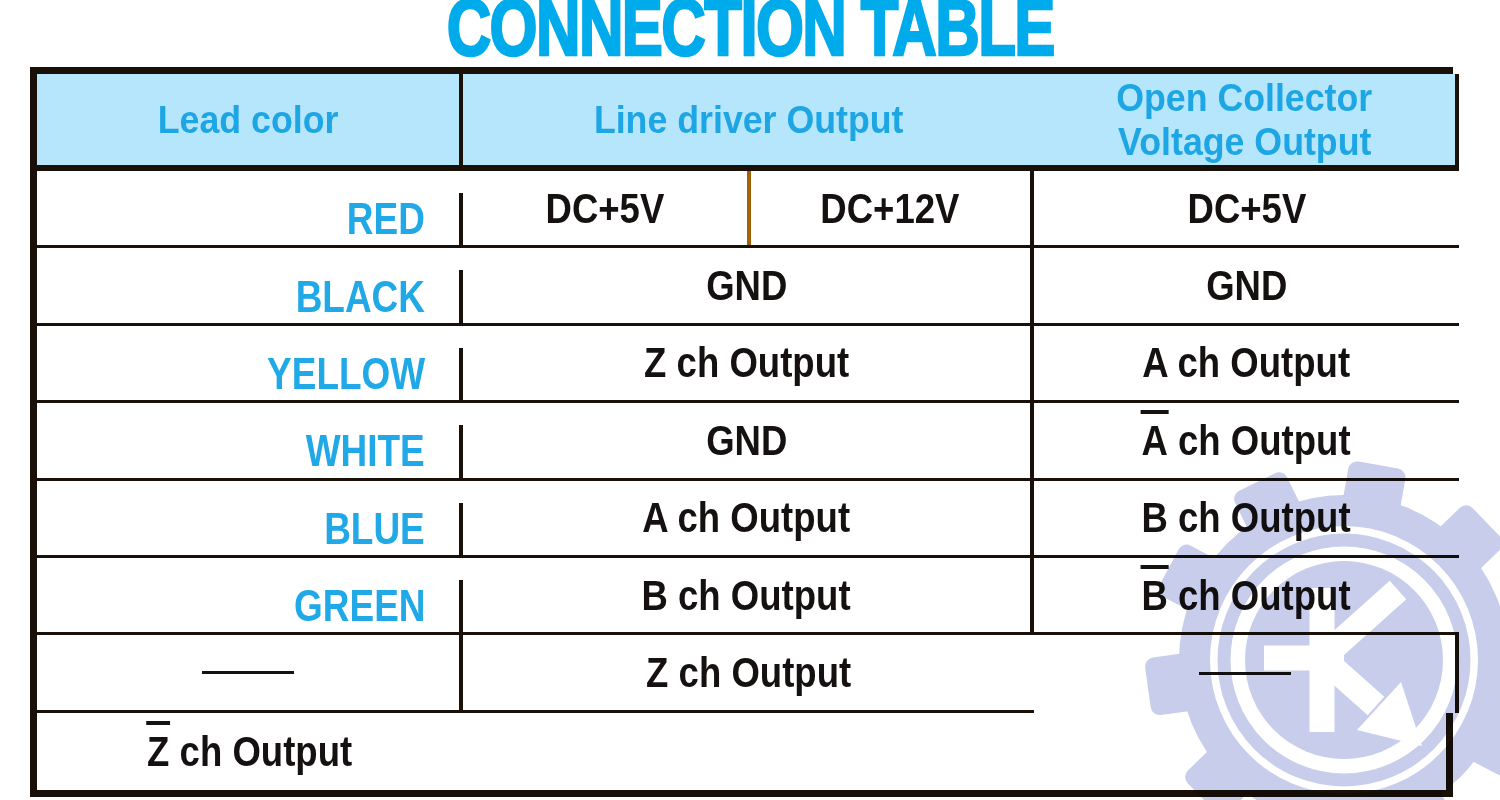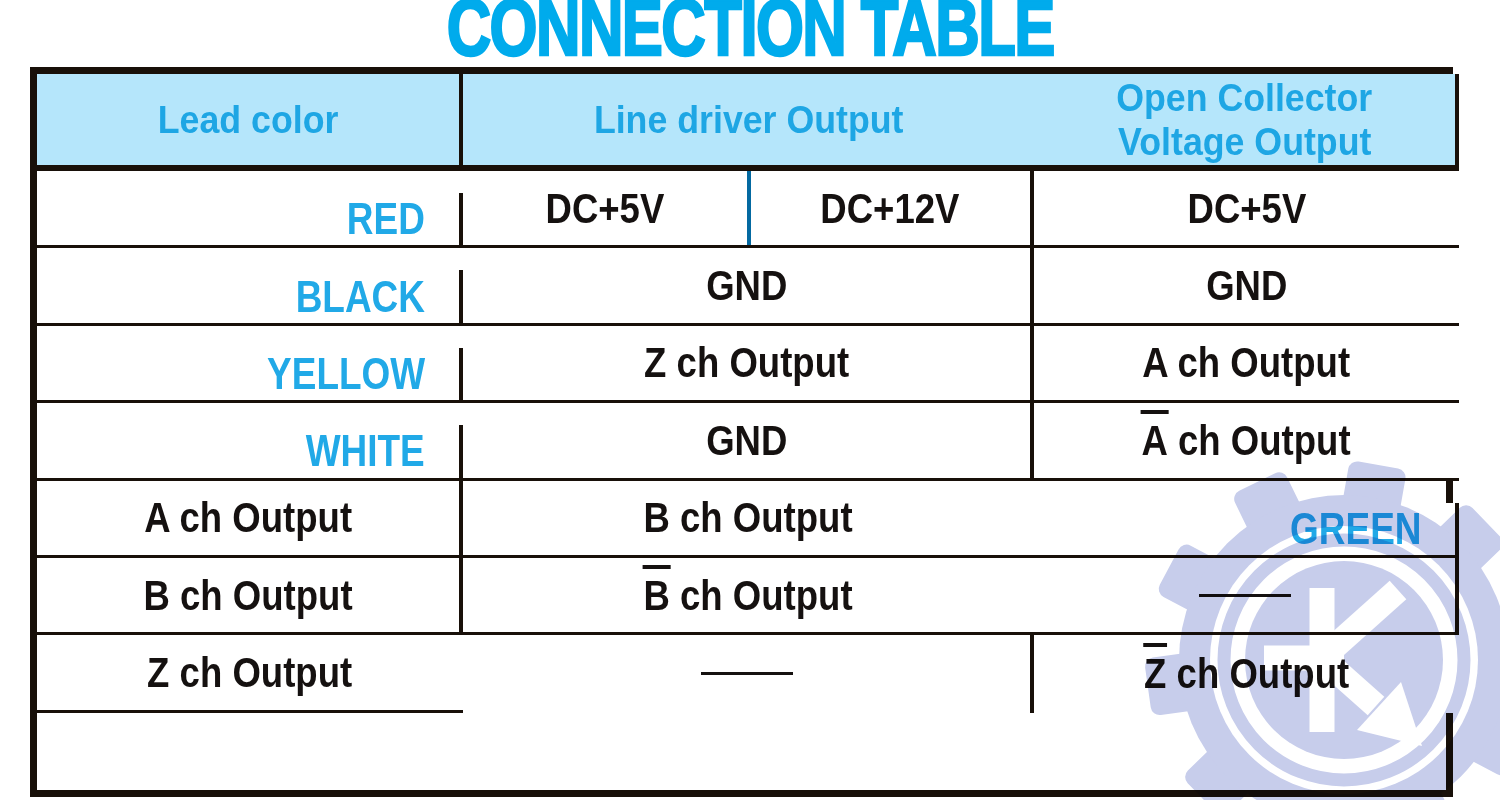--- a/index.html
+++ b/index.html
@@ -96,21 +96,21 @@
   
   .splitwrap {
     width: 100%; height: 100%;
     display: grid;
     grid-template-columns: 1fr 1fr;
   }
   .splithalf {
     display: flex; align-items: center; justify-content: center;
     box-sizing: border-box;
   }
-  .splithalf + .splithalf { border-left: 4px solid #0369a1; }
+  .splithalf + .splithalf { border-left: 4px solid #a16207; }
 
   
   .dash {
     display: inline-block;
     width: 92px;
     border-top: 3px solid #151110;
   }
 
   
   .ov { position: relative; display: inline-block; }
@@ -185,20 +185,23 @@
       <span class="vtext">A ch Output</span>
     </div>
     <div class="cell lead colsep">
       <span class="ltext">WHITE</span>
     </div>
     <div class="cell colsep">
       <span class="vtext">GND</span>
     </div>
     <div class="cell">
       <span class="vtext"><span class="ov">A</span> ch Output</span>
+    </div>
+    <div class="cell lead colsep">
+      <span class="ltext">BLUE</span>
     </div>
     <div class="cell colsep">
       <span class="vtext">A ch Output</span>
     </div>
     <div class="cell">
       <span class="vtext">B ch Output</span>
     </div>
     <div class="cell lead colsep">
       <span class="ltext">GREEN</span>
     </div>

